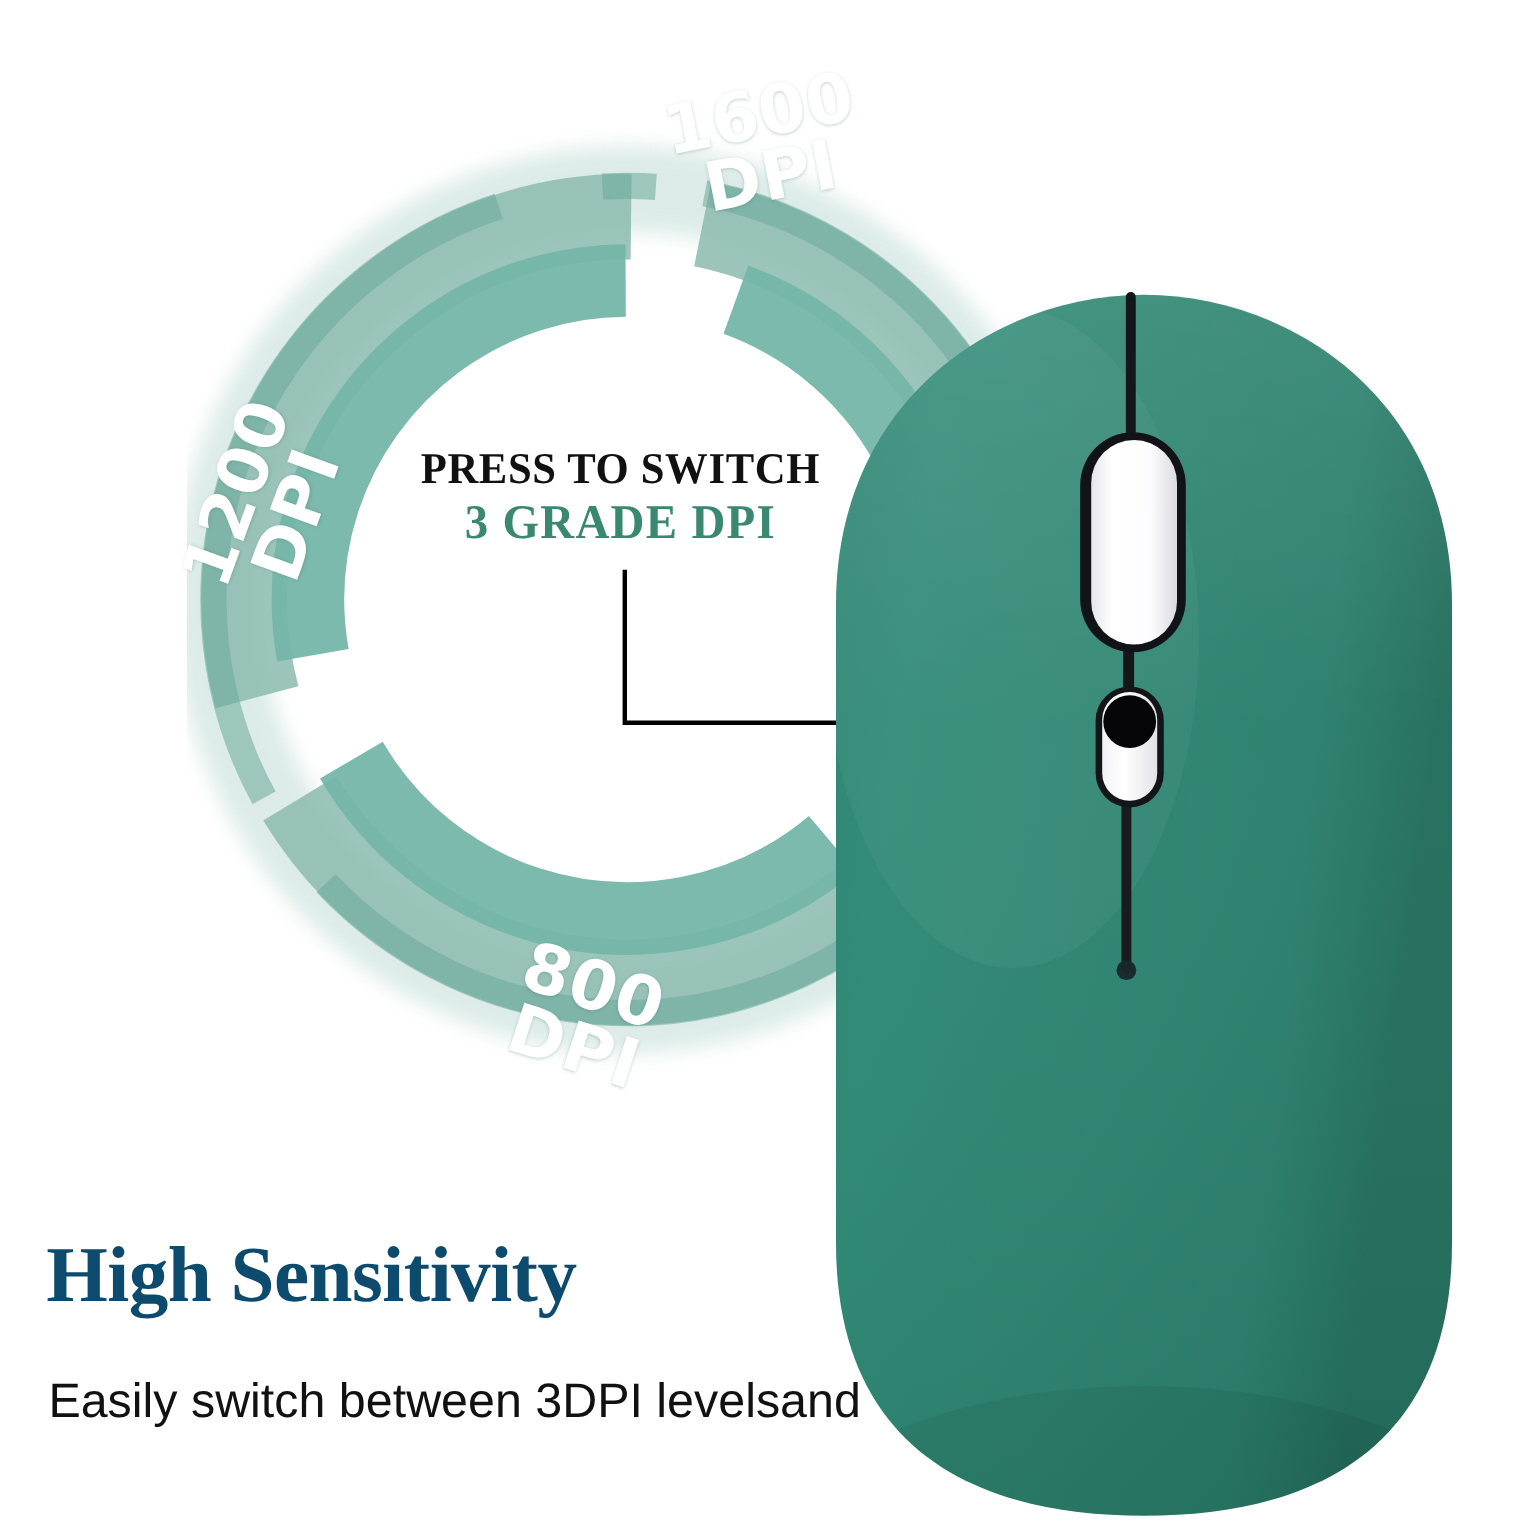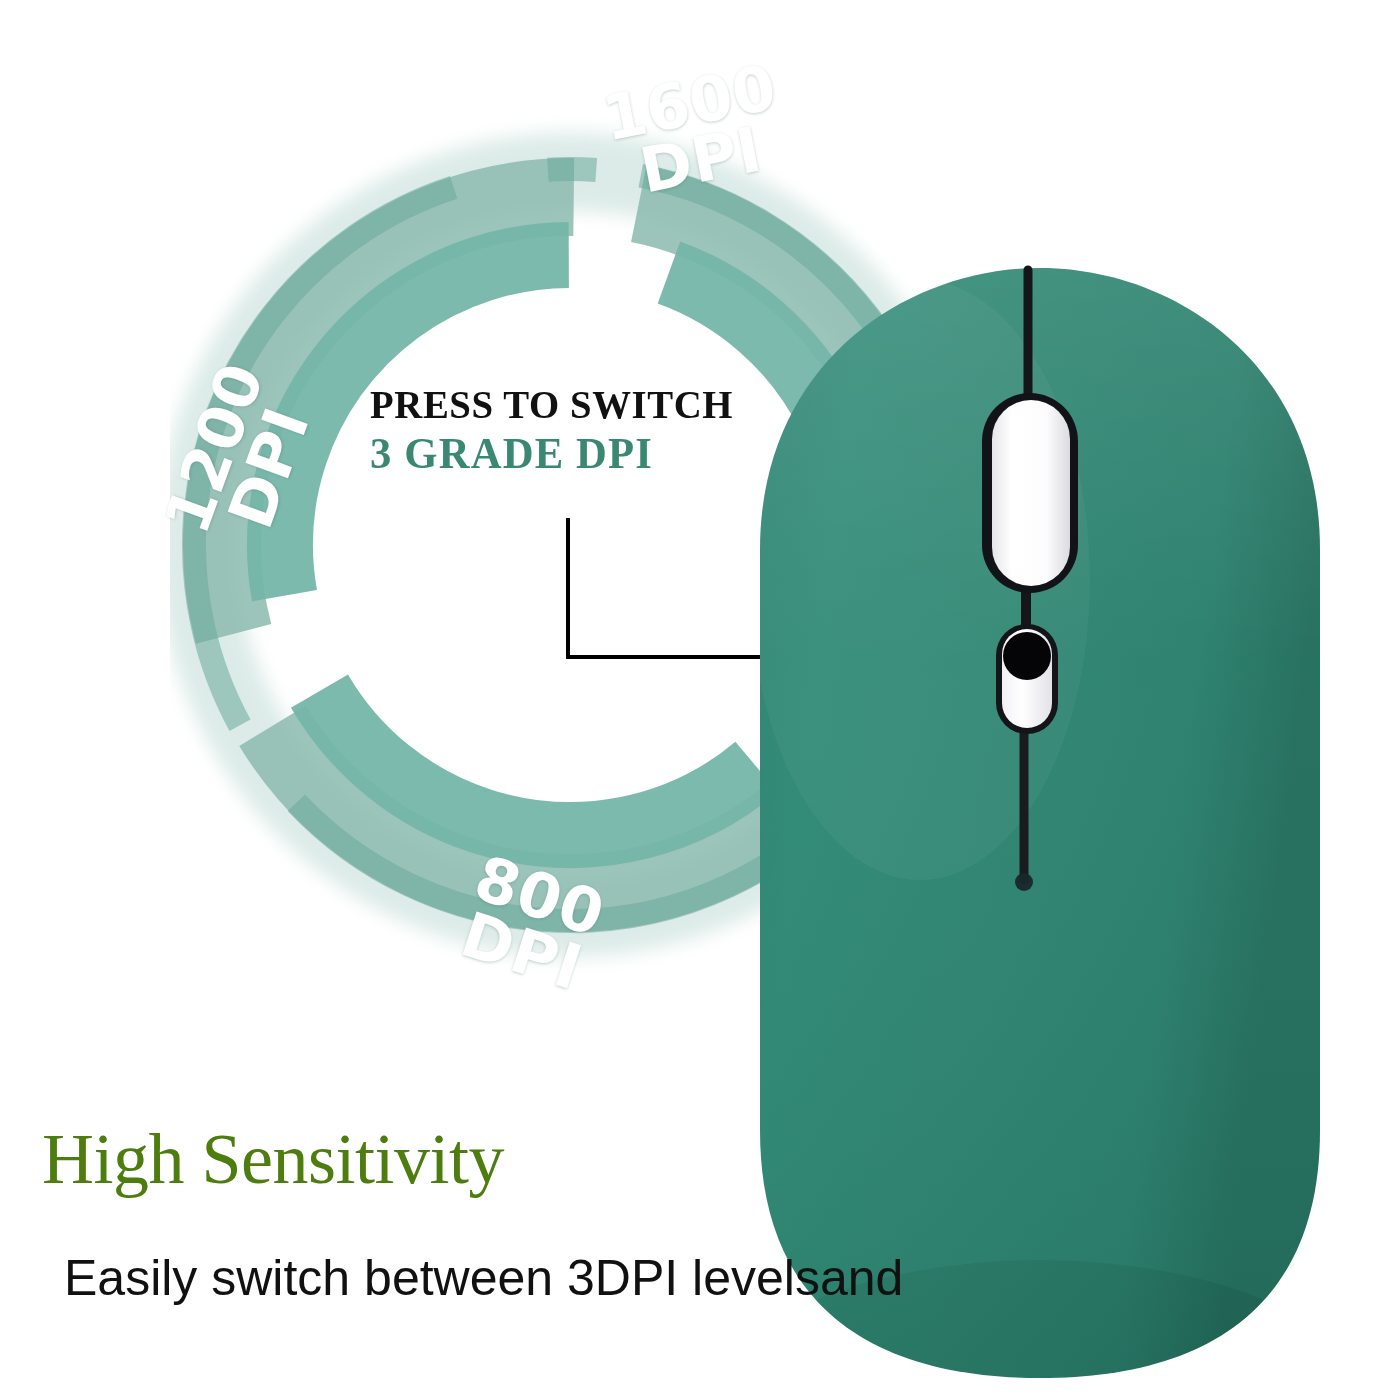--- a/index.html
+++ b/index.html
@@ -65,23 +65,24 @@
     transform: rotate(18deg);
     transform-origin: 50% 50%;
   }
   .dpi-label .num { display: block; }
   .dpi-label .unit { display: block; }
 
   
   .caption {
     position: absolute;
     left: 370px;
-    top: 385px;
+    top: 406px;
     width: 400px;
     user-select: none;
+    text-align: center;
   }
   .caption-line1 {
     font-family: "Liberation Serif", serif;
     font-weight: bold;
     font-size: 40px;
     color: #111111;
     letter-spacing: 0.6px;
     line-height: 1.0;
     white-space: nowrap;
     transform: scaleX(0.97);
@@ -120,38 +121,37 @@
     height: 1150px;
   }
   .mouse svg { display: block; width: 640px; height: 1150px; }
 
   
   .headline {
     position: absolute;
     left: 42px;
     top: 1118px;
     font-family: "Liberation Serif", serif;
-    font-weight: normal;
+    font-weight: bold;
     font-size: 72px;
-    color: #4d7c0f;
+    color: #0c4a6e;
     letter-spacing: -0.5px;
     white-space: nowrap;
     user-select: none;
   }
   .subcopy {
     position: absolute;
     left: 44px;
     top: 1243px;
     width: 700px;
     font-family: "Liberation Sans", sans-serif;
-    font-size: 50px;
+    font-size: 44px;
     color: #111111;
     line-height: 1.42;
     user-select: none;
-    margin-left: 20px;
   }
   .subcopy .l { display: block; white-space: nowrap; }
 </style>
 </head>
 <body>
 
 <div id="stage">
 
   <div class="dial">
     <svg viewBox="0 0 800 1000" xmlns="http://www.w3.org/2000/svg">

